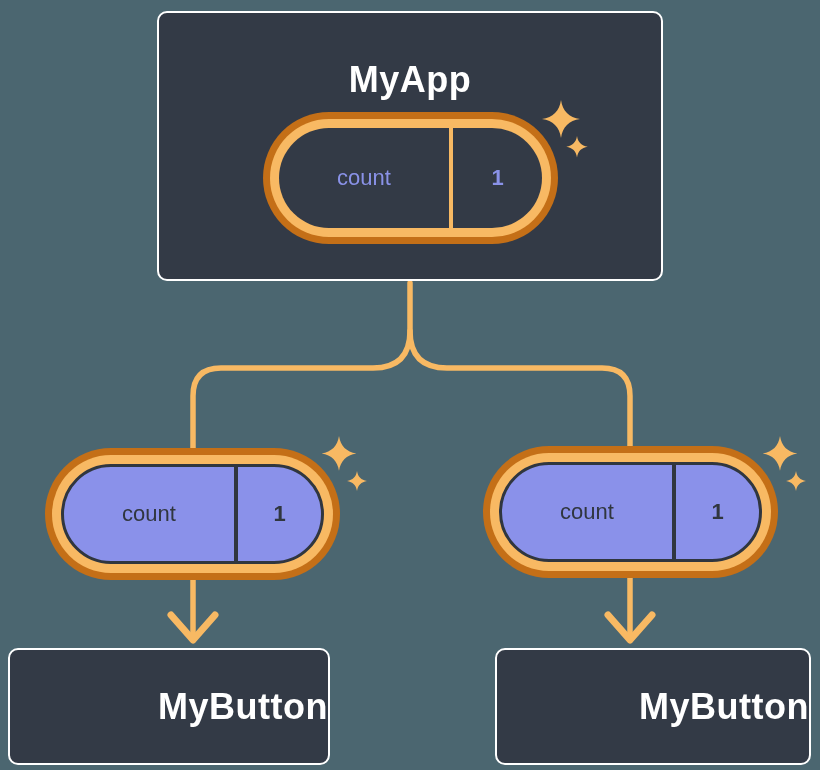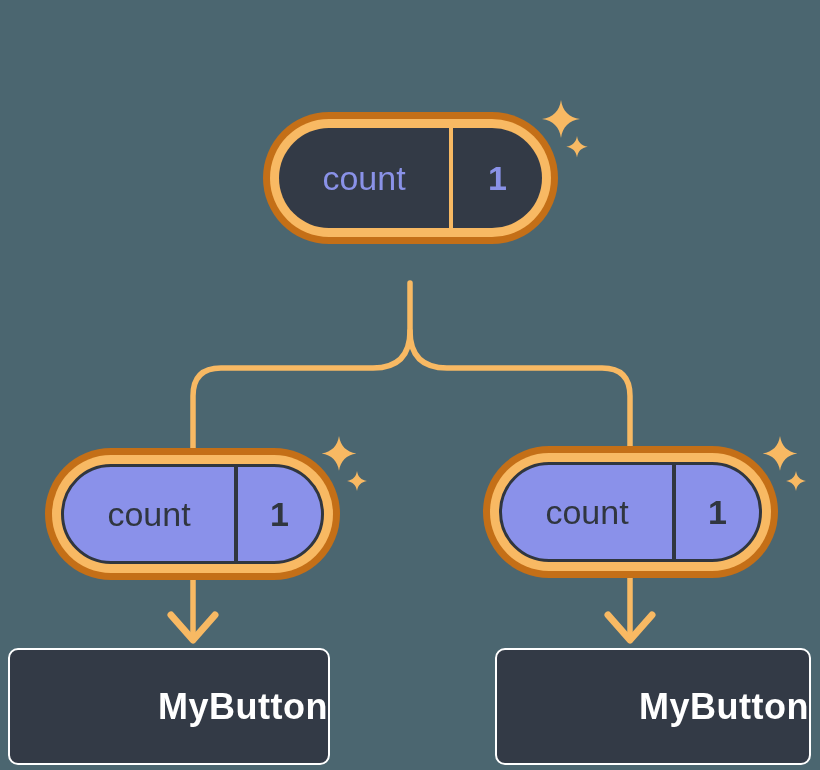--- a/index.html
+++ b/index.html
@@ -53,21 +53,21 @@
     padding:9px;
     box-sizing:border-box;
   }
   .pill-body{
     width:100%;height:100%;
     border-radius:999px;
     display:flex;
     align-items:stretch;
     overflow:hidden;
     box-sizing:border-box;
-    font-size:34px;
+    font-size:22px;
   }
   .cell{display:flex;align-items:center;justify-content:center;}
   .cell-name{width:170px;}
   .cell-value{flex:1;font-weight:700;}
 
   
   .pill-state .pill-body{background:#333A46;color:#8A92E8;}
   .pill-state .cell-value{border-left:4px solid #F8B963;}
   .state-pill-pos{left:263px;top:112px;}
 
@@ -91,20 +91,23 @@
     <g stroke="#F8B963" stroke-width="5.5" fill="none" stroke-linecap="round">
       <path d="M410 283 L410 331 Q410 368 373 368 L221 368 Q193 368 193 396 L193 634"></path>
       <path d="M410 331 Q410 368 447 368 L602 368 Q630 368 630 396 L630 634"></path>
     </g>
     <g stroke="#F8B963" stroke-width="7" fill="none" stroke-linecap="round" stroke-linejoin="round">
       <path d="M171 615 L193 640 L215 615"></path>
       <path d="M608 615 L630 640 L652 615"></path>
     </g>
   </svg>
 
+  <div class="node root-node">
+    <div class="node-title">MyApp</div>
+  </div>
 
   <div class="pill-outer pill-state state-pill-pos">
     <div class="pill-ring">
       <div class="pill-body">
         <div class="cell cell-name">count</div>
         <div class="cell cell-value">1</div>
       </div>
     </div>
   </div>
 

